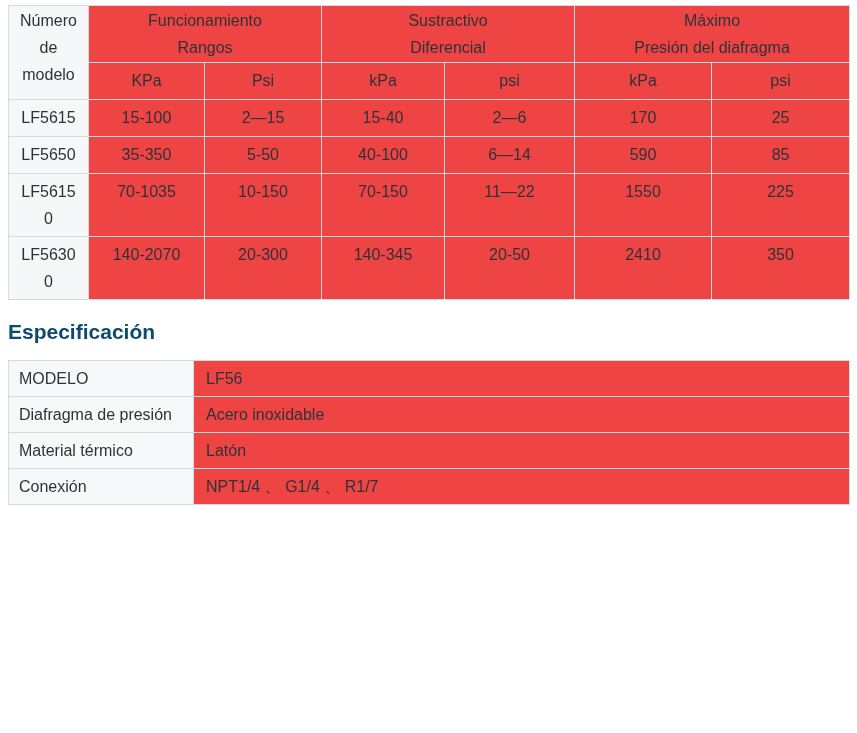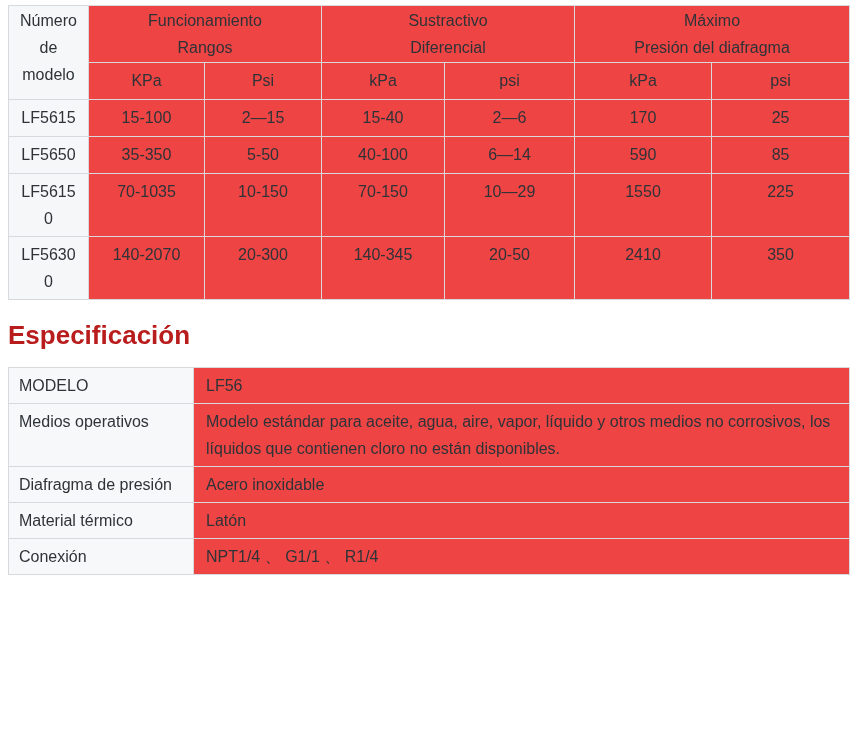--- a/index.html
+++ b/index.html
@@ -40,23 +40,23 @@
   .pressure-table .group-label {
     white-space: pre-line;
     padding: 1px 8px;
   }
   .pressure-table .units-row td { height: 37px; }
   .pressure-table .data-row td { height: 37px; }
   .pressure-table .data-row.tall td { height: 58px; }
   
   .section-heading {
     margin: 20px 0 16px 0;
-    font-size: 26px;
+    font-size: 21px;
     font-weight: bold;
-    color: #b91c1c;
+    color: #0c4a6e;
   }
   
   .spec-table td {
     text-align: left;
     padding: 4px 12px;
   }
   .spec-table .label-cell {
     background: #f7f8f9;
     padding-left: 10px;
   }
@@ -114,21 +114,21 @@
         <td>40-100</td>
         <td>6—14</td>
         <td>590</td>
         <td>85</td>
       </tr>
       <tr class="data-row tall">
         <td class="model-col">LF56150</td>
         <td>70-1035</td>
         <td>10-150</td>
         <td>70-150</td>
-        <td>10—29</td>
+        <td>11—22</td>
         <td>1550</td>
         <td>225</td>
       </tr>
       <tr class="data-row tall">
         <td class="model-col">LF56300</td>
         <td>140-2070</td>
         <td>20-300</td>
         <td>140-345</td>
         <td>20-50</td>
         <td>2410</td>
@@ -143,31 +143,27 @@
     <colgroup>
       <col style="width:185px">
       <col style="width:656px">
     </colgroup>
     <tbody>
       <tr>
         <td class="label-cell">MODELO</td>
         <td>LF56</td>
       </tr>
       <tr>
-        <td class="label-cell">Medios operativos</td>
-        <td>Modelo estándar para aceite, agua, aire, vapor, líquido y otros medios no corrosivos, los líquidos que contienen cloro no están disponibles.</td>
-      </tr>
-      <tr>
         <td class="label-cell">Diafragma de presión</td>
         <td>Acero inoxidable</td>
       </tr>
       <tr>
         <td class="label-cell">Material térmico</td>
         <td>Latón</td>
       </tr>
       <tr>
         <td class="label-cell">Conexión</td>
-        <td>NPT1/4 、 G1/1 、 R1/4</td>
+        <td>NPT1/4 、 G1/4 、 R1/7</td>
       </tr>
     </tbody>
   </table>
 
 </div>
 
 </body></html>

